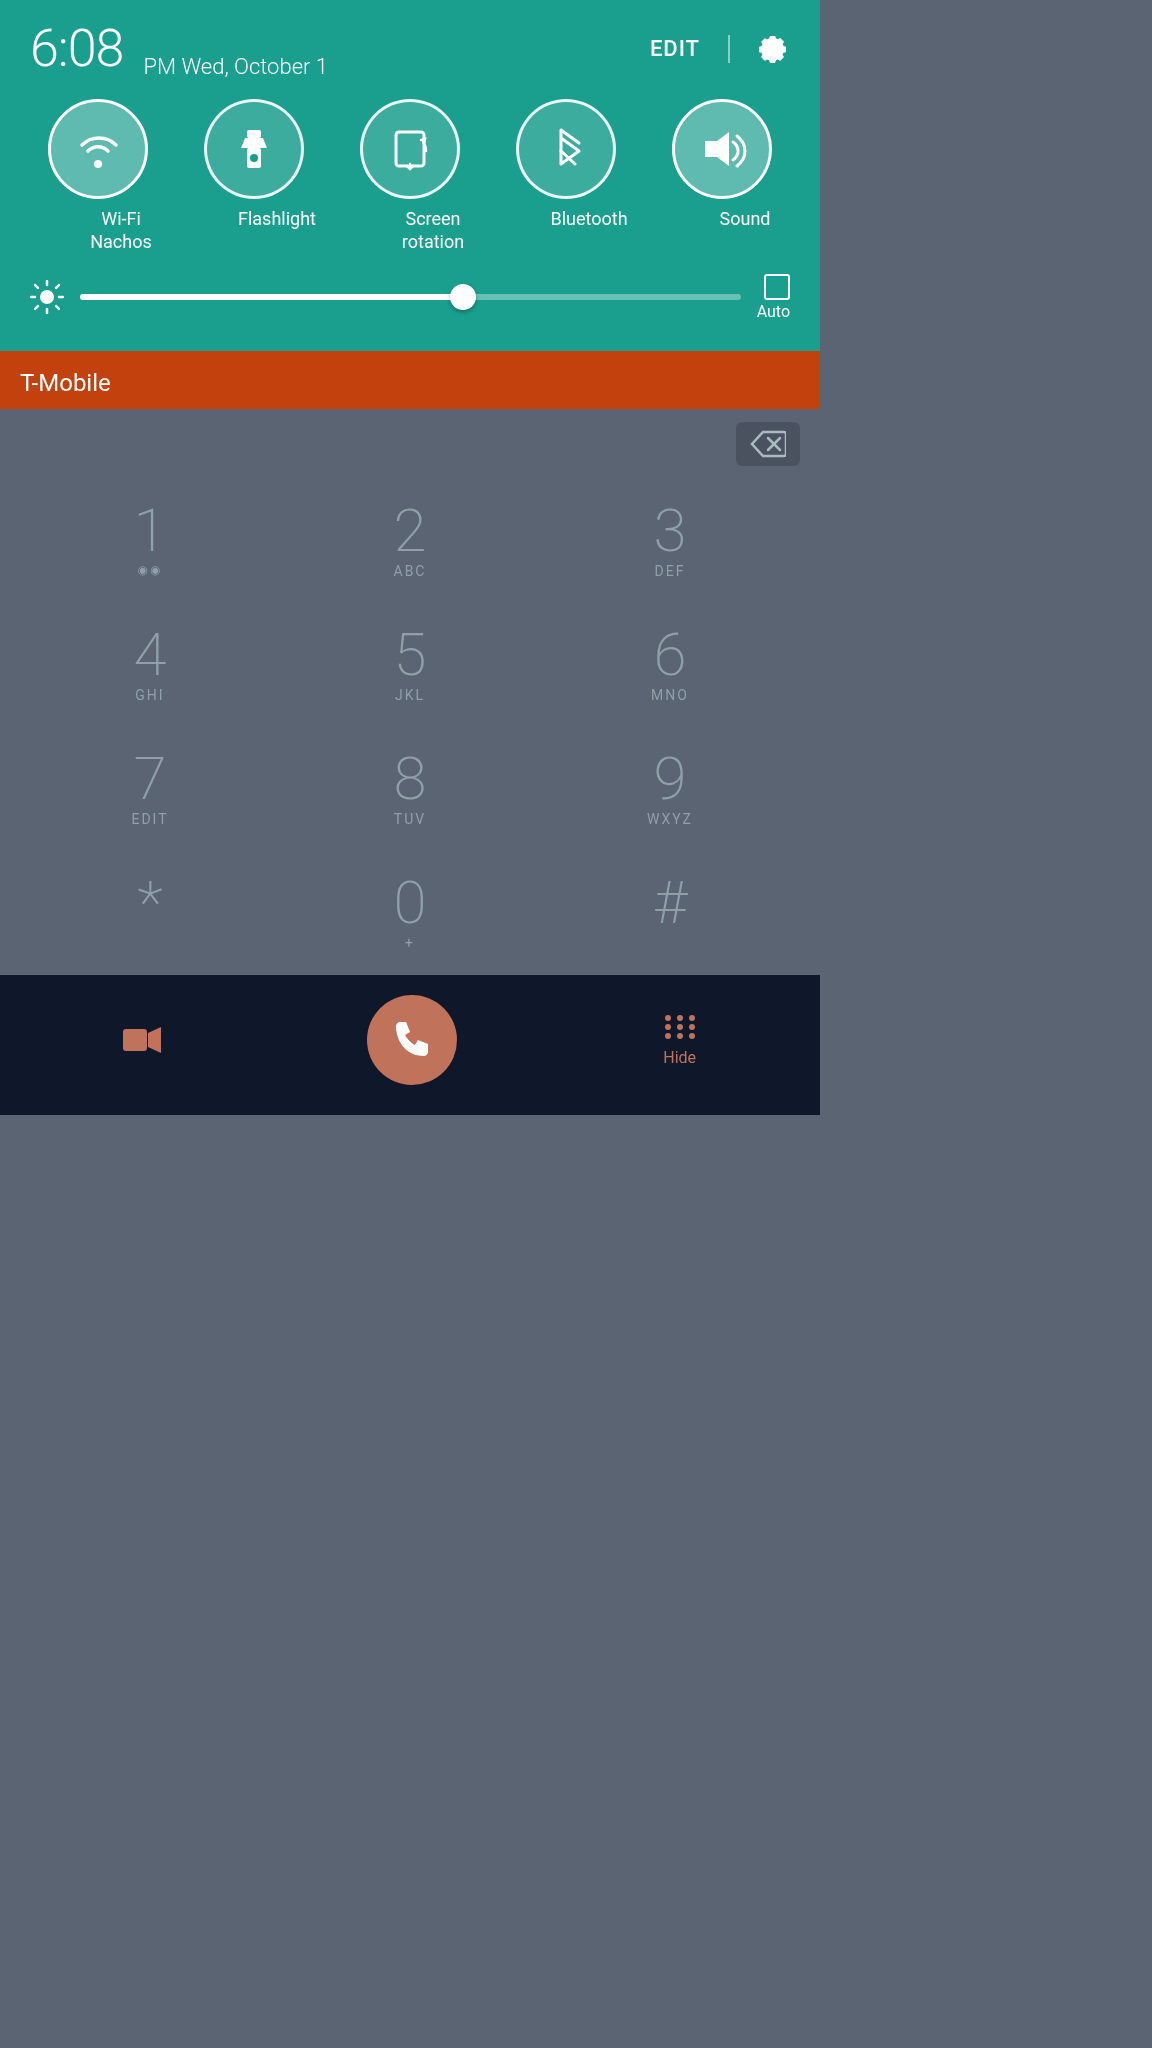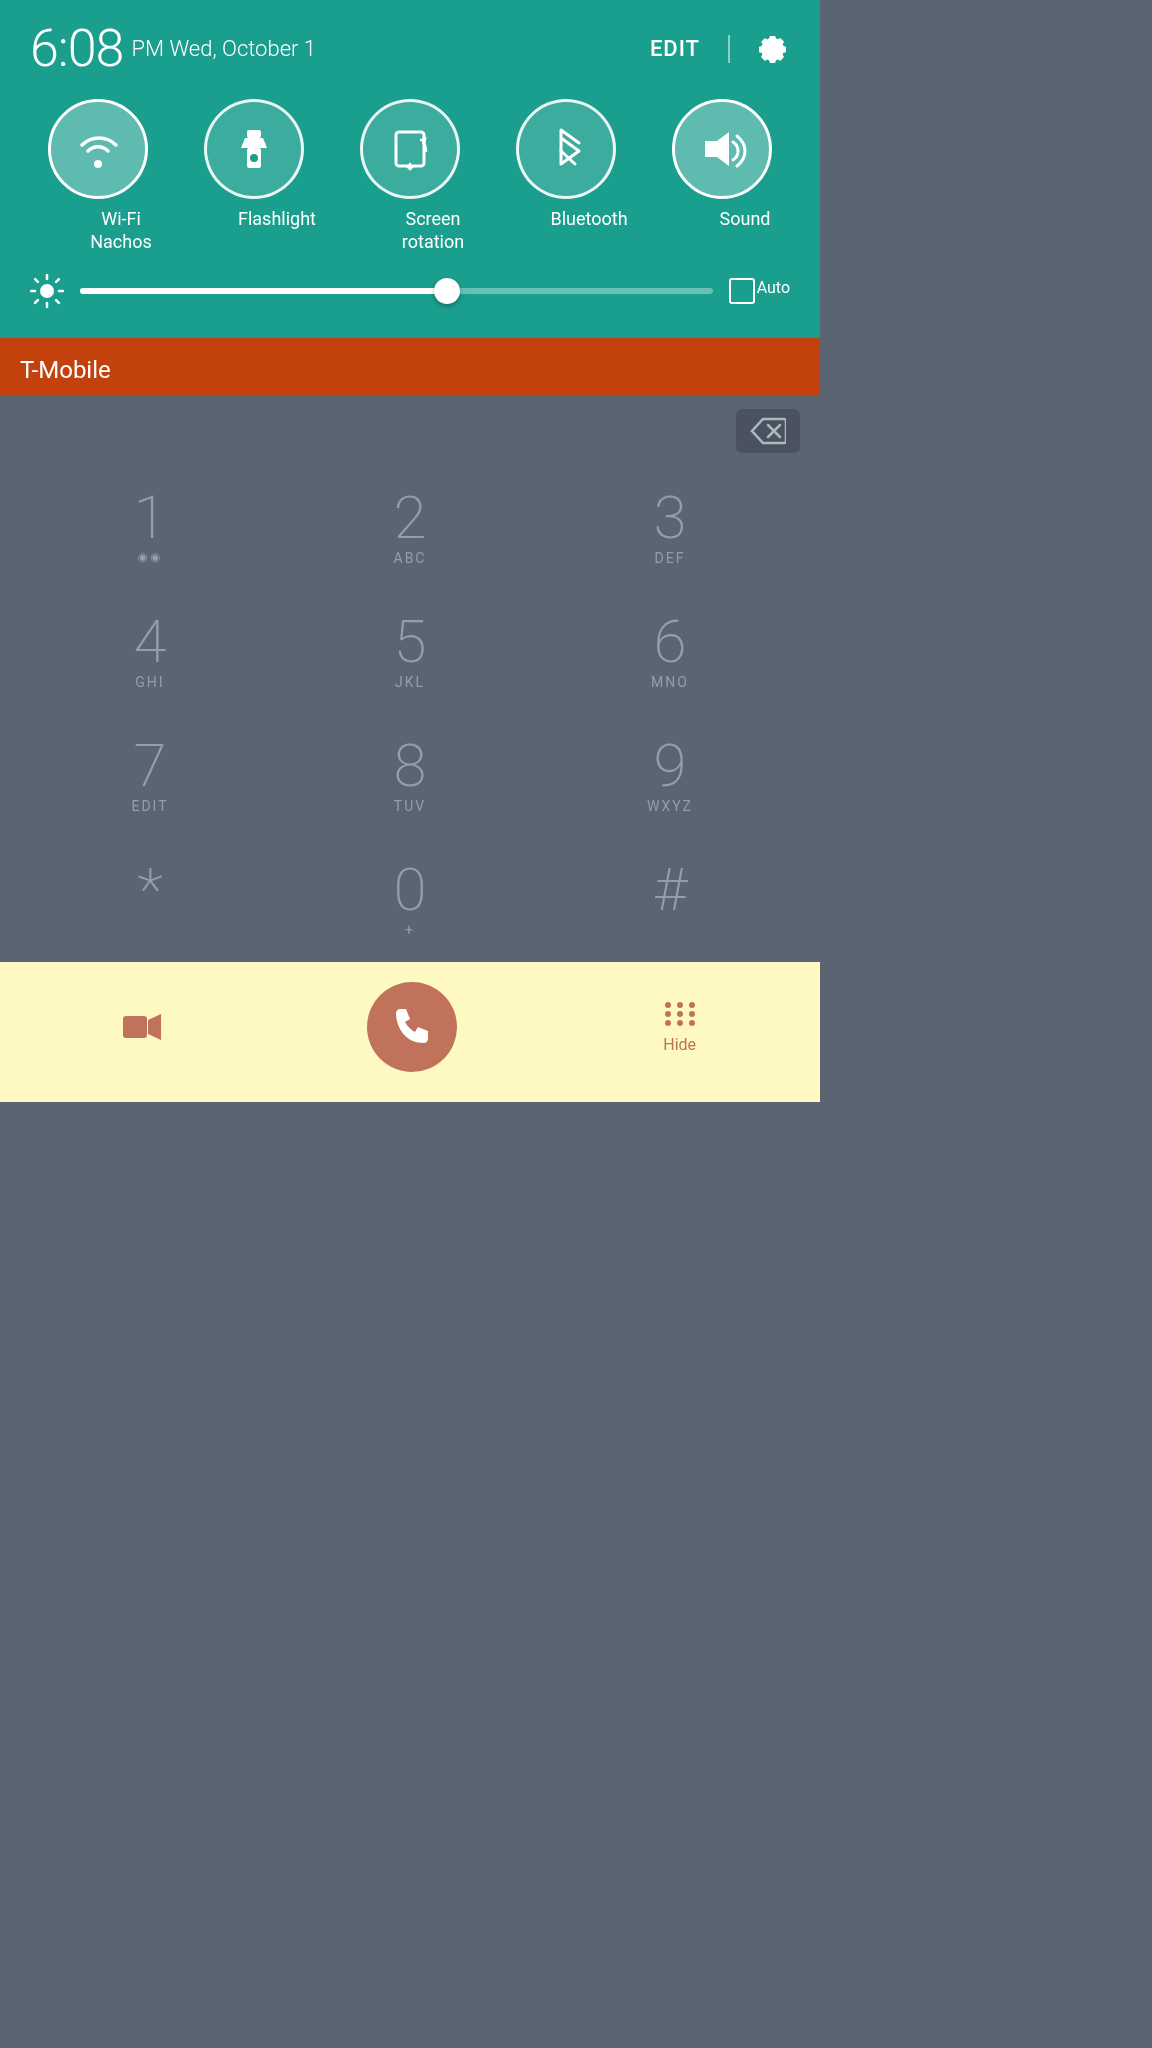--- a/index.html
+++ b/index.html
@@ -20,22 +20,22 @@
 
     .status-bar {
       display: flex;
       justify-content: space-between;
       align-items: center;
       padding: 18px 10px 10px 10px;
     }
 
     .time-date {
       display: flex;
-      align-items: center;
-      gap: 8px;
+      align-items: flex-end;
+      gap: 20px;
     }
 
     .time {
       font-size: 52px;
       font-weight: 300;
       color: white;
       letter-spacing: -1px;
     }
 
     .date-text {
@@ -149,22 +149,22 @@
       transform: translate(-50%, -50%);
       width: 26px;
       height: 26px;
       border-radius: 50%;
       background: white;
       box-shadow: 0 2px 4px rgba(0,0,0,0.3);
     }
 
     .auto-box {
       display: flex;
-      flex-direction: row;
-      align-items: flex-start;
+      flex-direction: column;
+      align-items: flex-end;
       gap: 2px;
       cursor: pointer;
     }
 
     .auto-checkbox {
       width: 26px;
       height: 26px;
       border: 2px solid white;
       border-radius: 3px;
       background: transparent;
@@ -245,21 +245,21 @@
       margin-top: 2px;
       min-height: 18px;
     }
 
     
     .bottom-bar {
       display: flex;
       justify-content: space-around;
       align-items: center;
       padding: 20px 20px 30px 20px;
-      background: #fef9c3;
+      background: #0f172a;
     }
 
     .bottom-action {
       display: flex;
       flex-direction: column;
       align-items: center;
       gap: 6px;
       cursor: pointer;
     }
 

